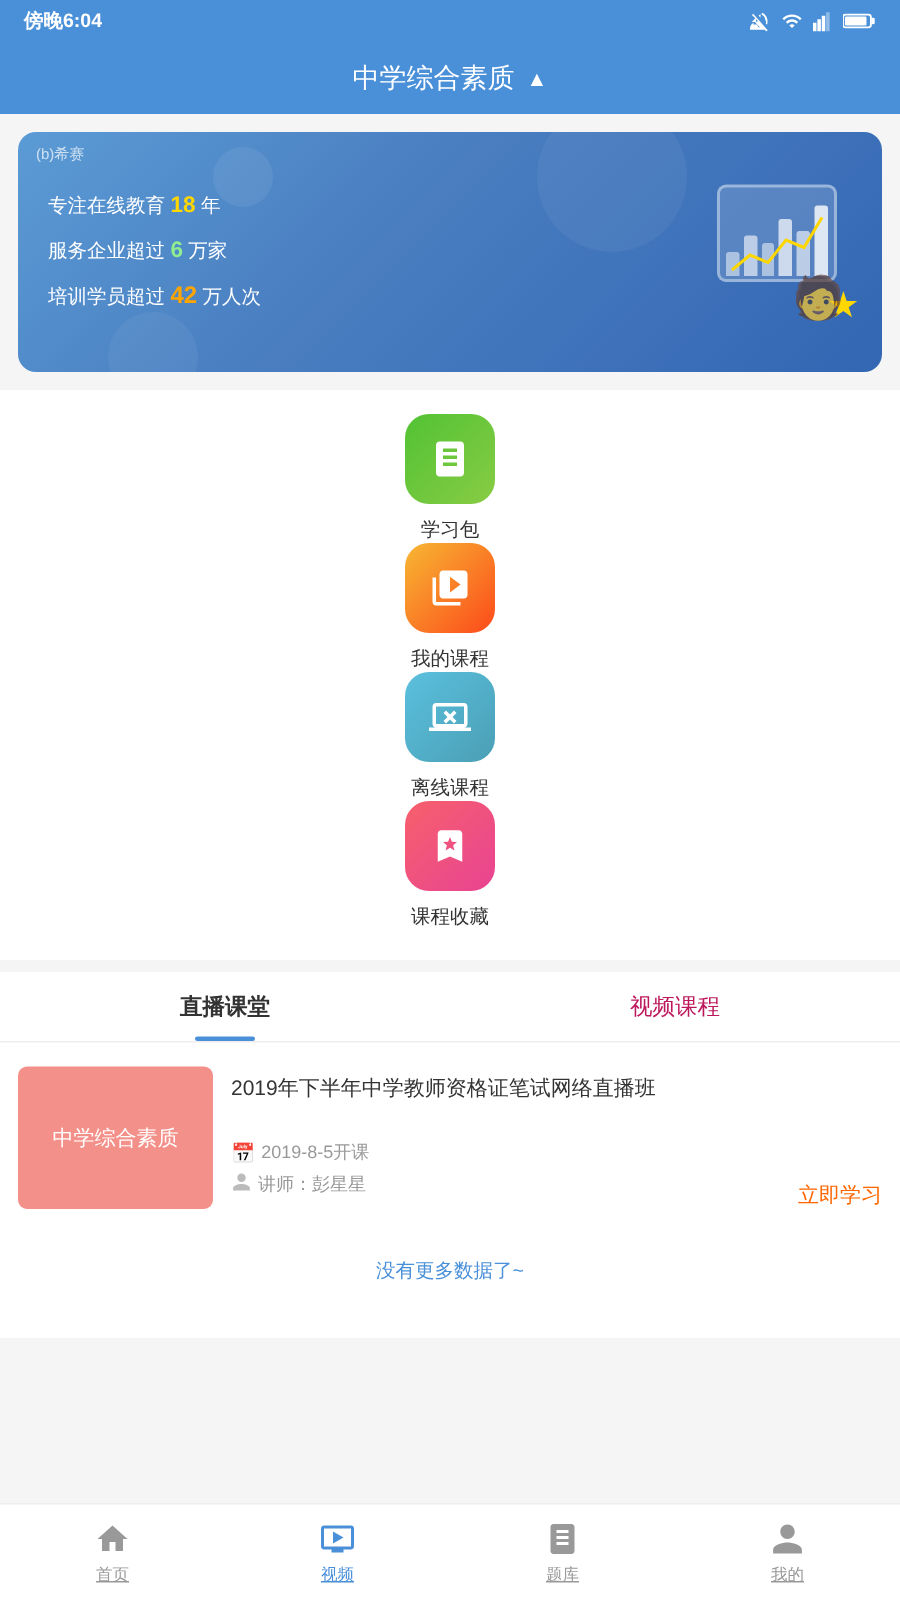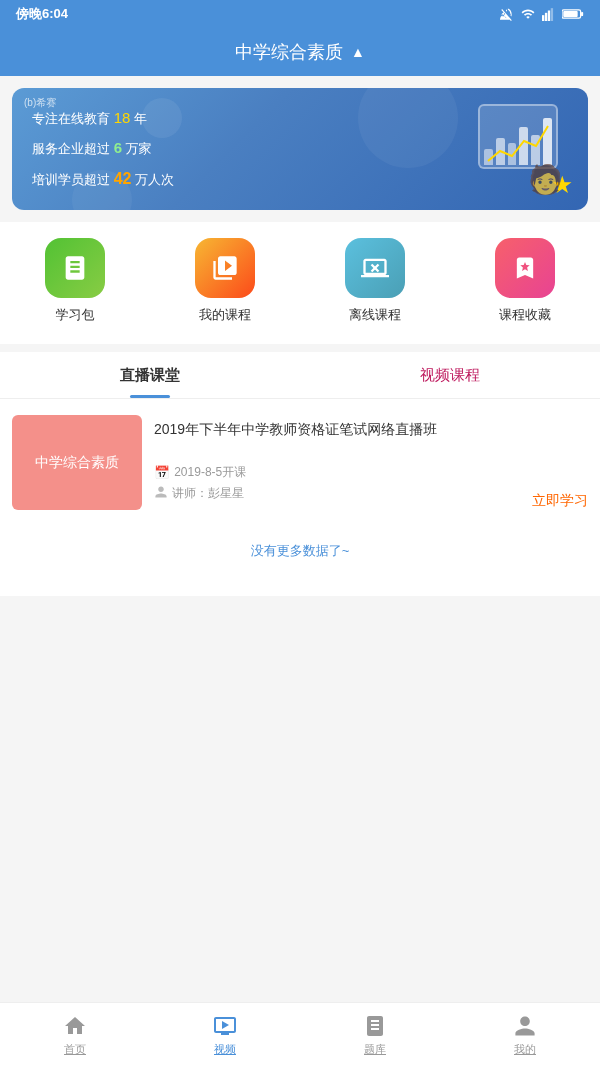--- a/index.html
+++ b/index.html
@@ -47,35 +47,35 @@
     .header-arrow {
       font-size: 14px;
       color: white;
     }
 
     
     .banner {
       margin: 12px;
       border-radius: 12px;
       background: linear-gradient(135deg, #5b9bd5 0%, #4a7fc1 40%, #3366b3 100%);
-      height: 122px;
+      height: 160px;
       position: relative;
       overflow: hidden;
       display: flex;
       align-items: center;
       padding: 16px 20px;
     }
     .banner-text {
       color: white;
       font-size: 13px;
       line-height: 2;
       z-index: 2;
       position: relative;
     }
-    .banner-text .highlight-yellow { color: #FFD700; font-weight: normal; font-size: 15px; }
+    .banner-text .highlight-yellow { color: #FFD700; font-weight: bold; font-size: 15px; }
     .banner-text .highlight-green { color: #90EE90; font-weight: bold; font-size: 15px; }
     .banner-text .highlight-orange { color: #FFA500; font-weight: bold; font-size: 16px; }
     .banner-logo {
       position: absolute;
       top: 8px;
       left: 12px;
       font-size: 10px;
       color: rgba(255,255,255,0.7);
     }
     .banner-illustration {
@@ -115,20 +115,21 @@
       color: #FFD700;
     }
 
     
     .quick-menu {
       background: white;
       padding: 16px 0 20px;
       display: flex;
       justify-content: space-around;
       margin-bottom: 8px;
+      flex-direction: column;
     }
     .menu-item {
       display: flex;
       flex-direction: column;
       align-items: center;
       gap: 8px;
       cursor: pointer;
     }
     .menu-icon {
       width: 60px;

